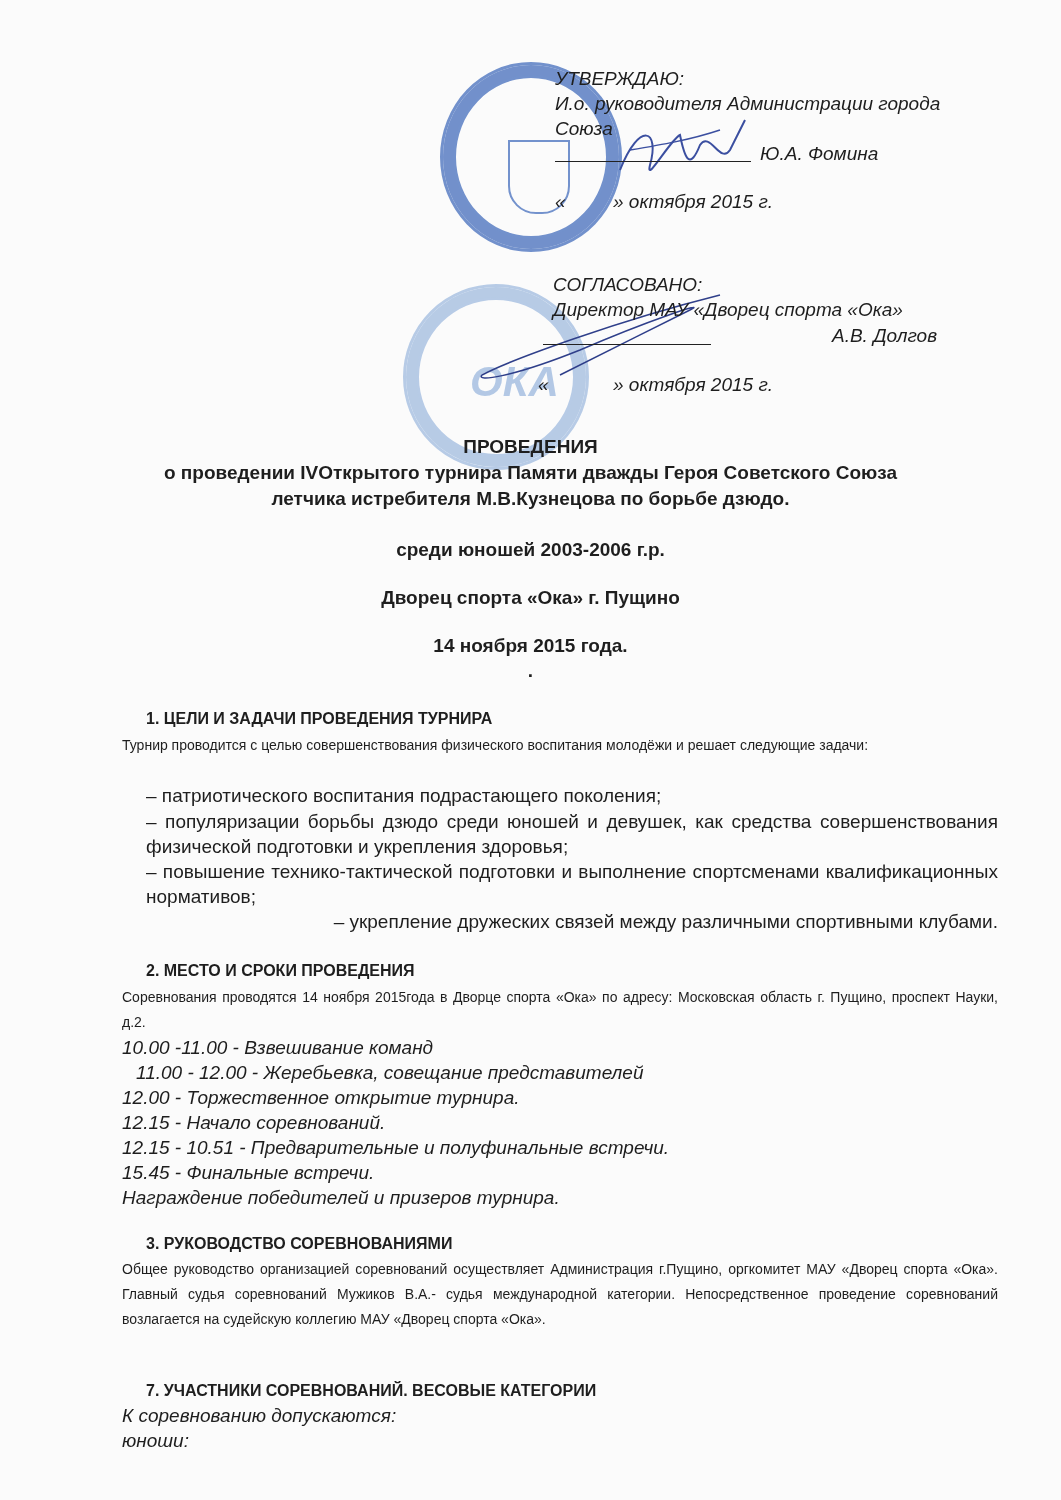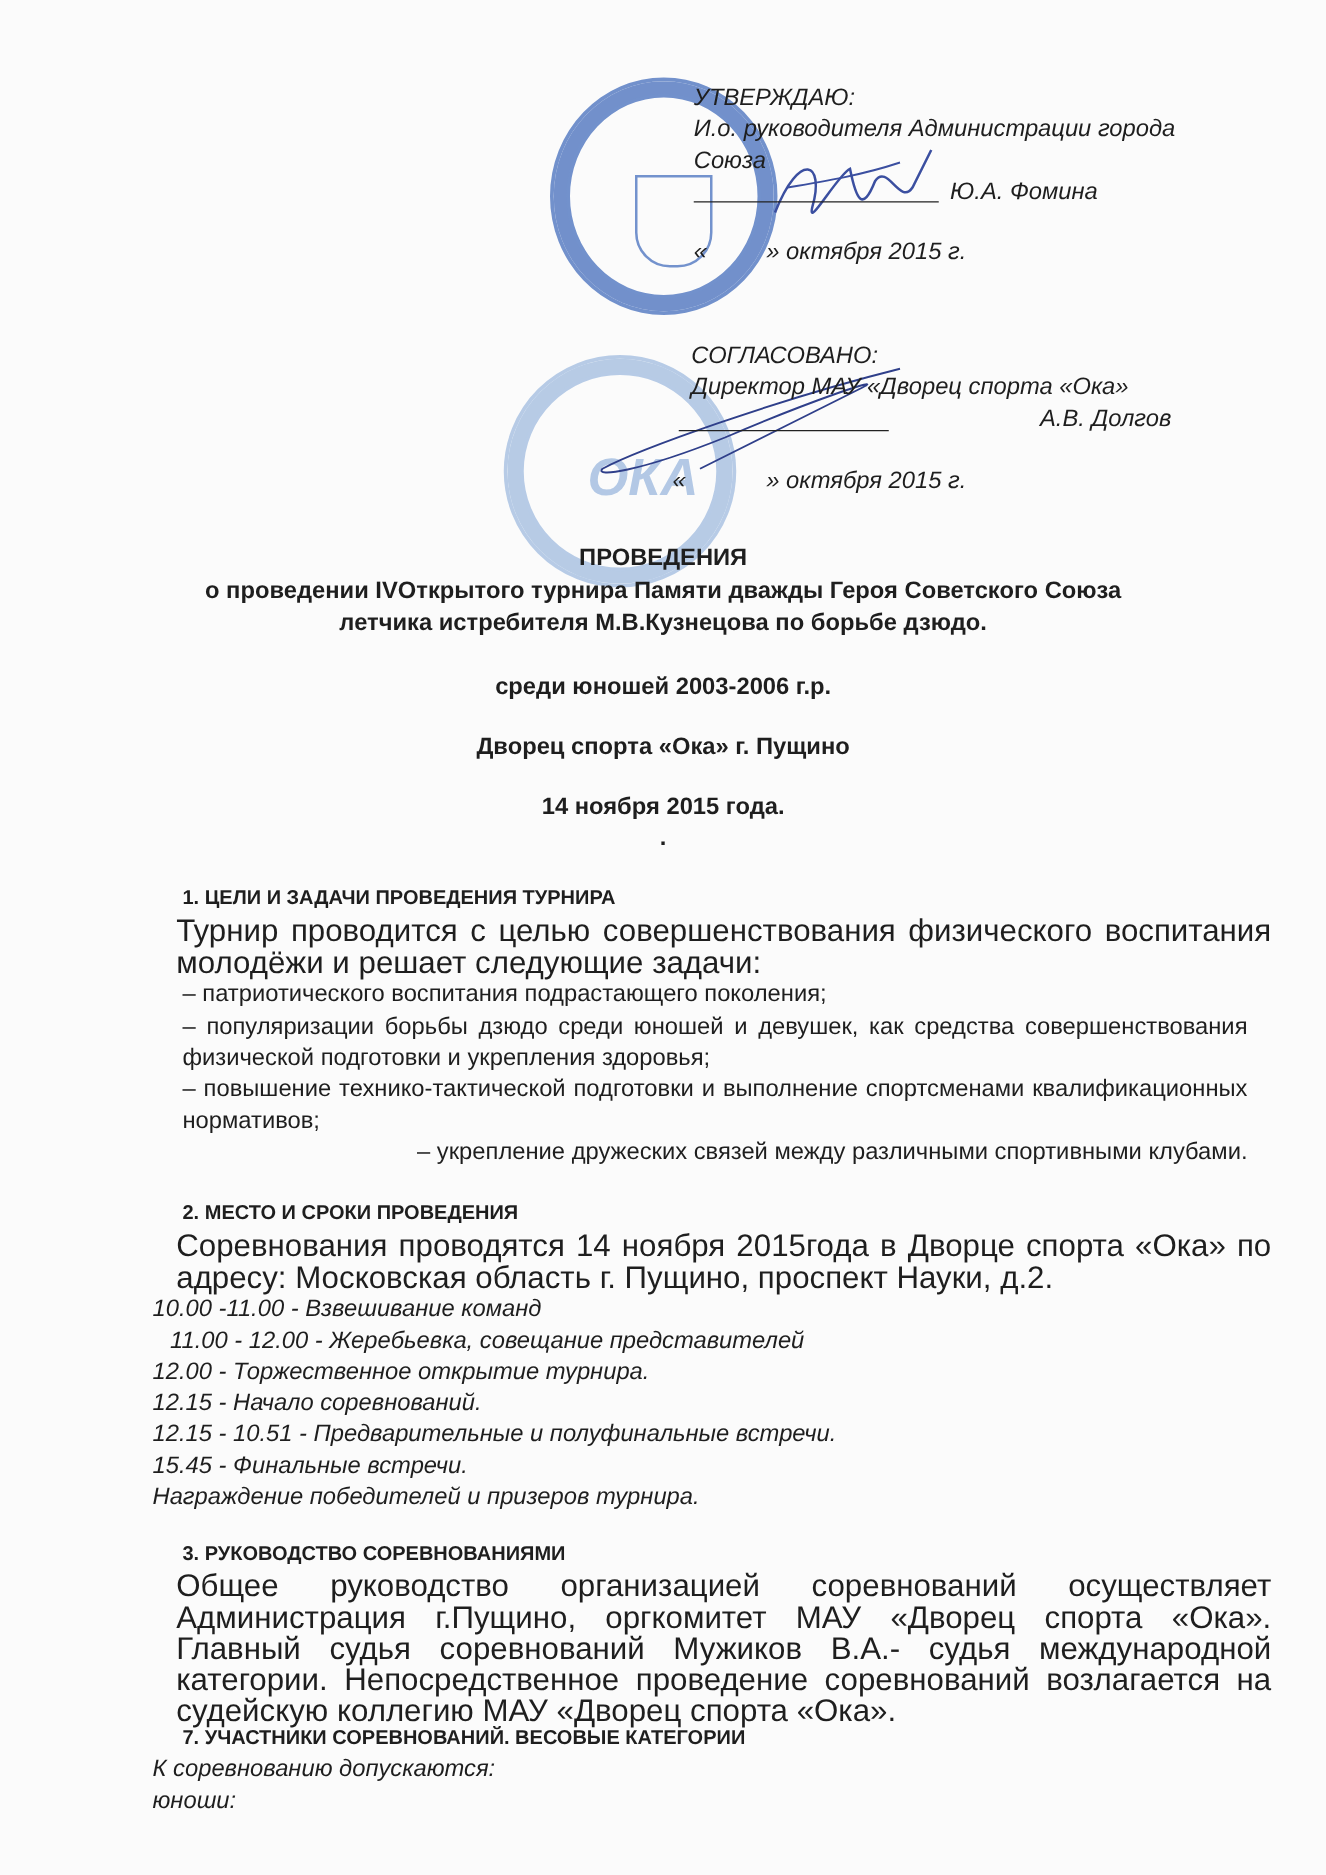--- a/index.html
+++ b/index.html
@@ -10,21 +10,21 @@
             border:3px solid #5b7fc4; box-shadow: inset 0 0 0 10px rgba(91,127,196,0.35), inset 0 0 0 13px #5b7fc4; opacity:0.85; }
   .stamp2 { left:403px; top:284px; width:180px; height:180px;
             border:3px solid #9bb8de; box-shadow: inset 0 0 0 10px rgba(155,184,222,0.35), inset 0 0 0 13px #9bb8de; opacity:0.7; }
   .shield { position:absolute; left:508px; top:140px; width:58px; height:70px; border:2px solid #5b7fc4;
             border-radius:0 0 28px 28px; opacity:0.85; }
   .oka { position:absolute; left:470px; top:358px; font-style:italic; font-weight:bold; font-size:42px; color:#9bb8de; opacity:0.75; }
   .sig { position:absolute; }
   .t { position:absolute; font-size:19px; white-space:nowrap; line-height:22px;font-style:italic; }
   .c { position:absolute; left:0; width:1061px; text-align:center; font-weight:bold; font-size:19px; line-height:22px; }
   .h { position:absolute; left:122px; font-size:16px; font-weight:bold; line-height:22px; white-space:nowrap;margin-left:24px; }
-  .p { position:absolute; left:122px; width:876px; font-size:25px; line-height:25px; text-align:justify; text-align-last:left;margin-left:19px; }
+  .p { position:absolute; left:122px; width:876px; font-size:14px; line-height:25px; text-align:justify; text-align-last:left; }
   .line { position:absolute; height:1px; background:#222; }
   .sub { position:absolute; left:146px; width:852px; font-size:19px; line-height:25px; text-align:justify; }
 </style>
 </head>
 <body>
 
 <div class="stamp stamp1"></div>
 <div class="shield"></div>
 <div class="stamp stamp2"></div>
 <div class="oka">ОКА</div>

